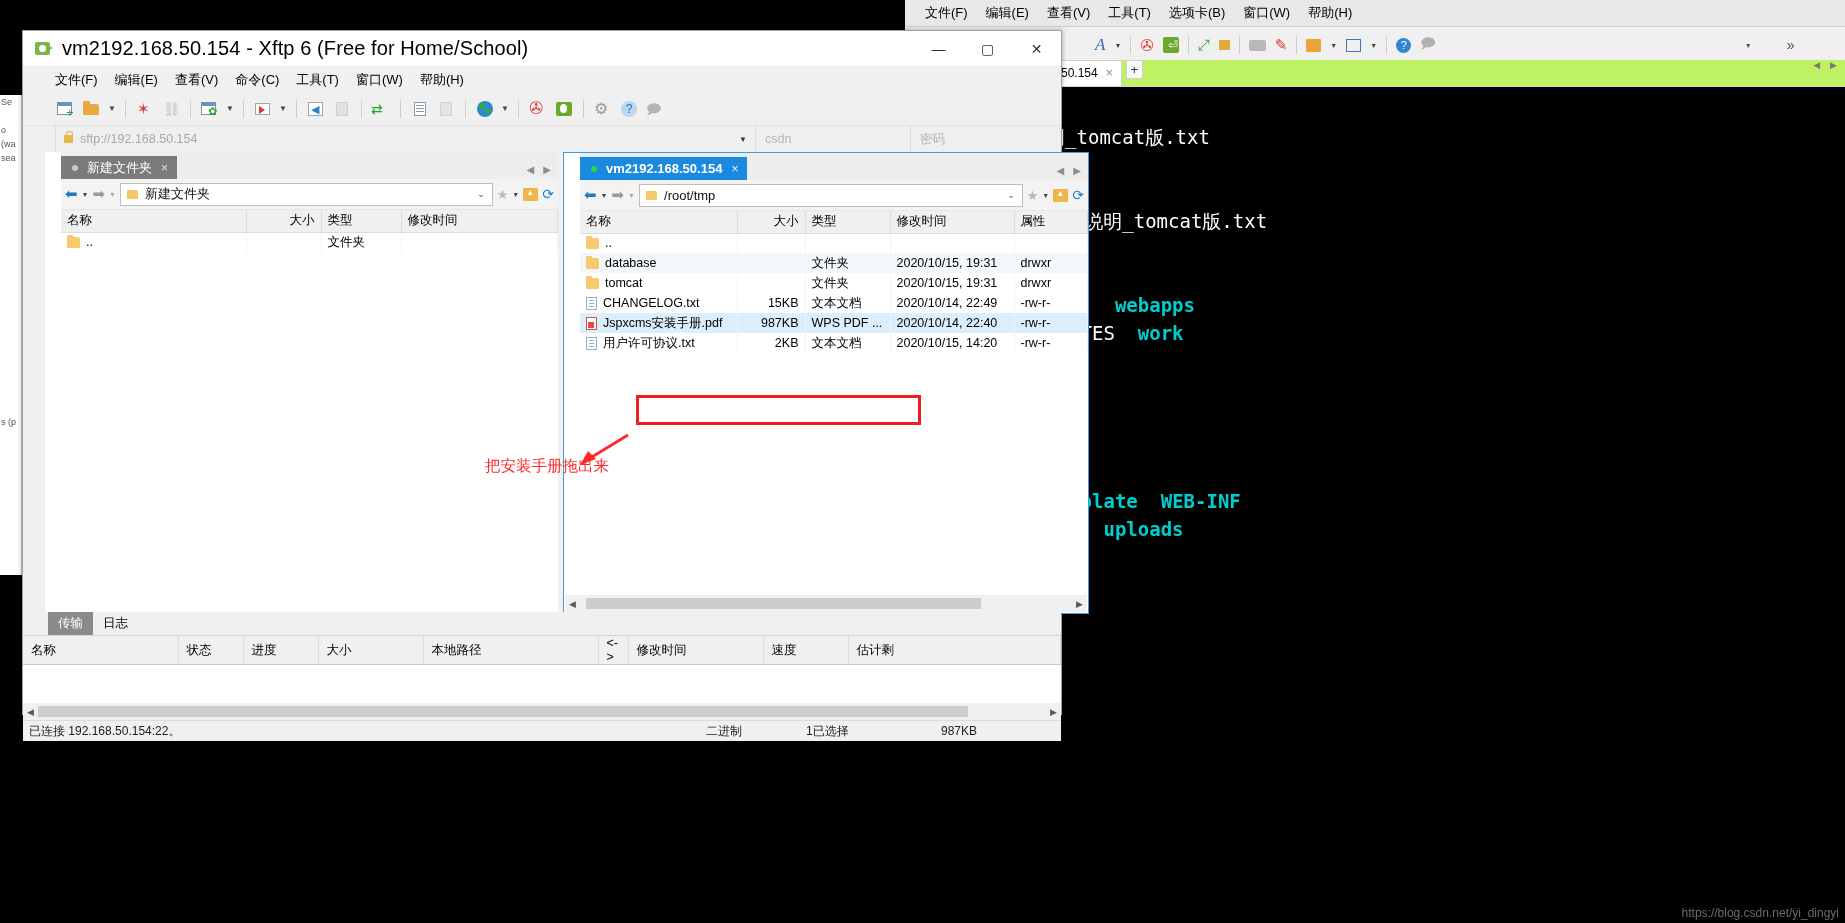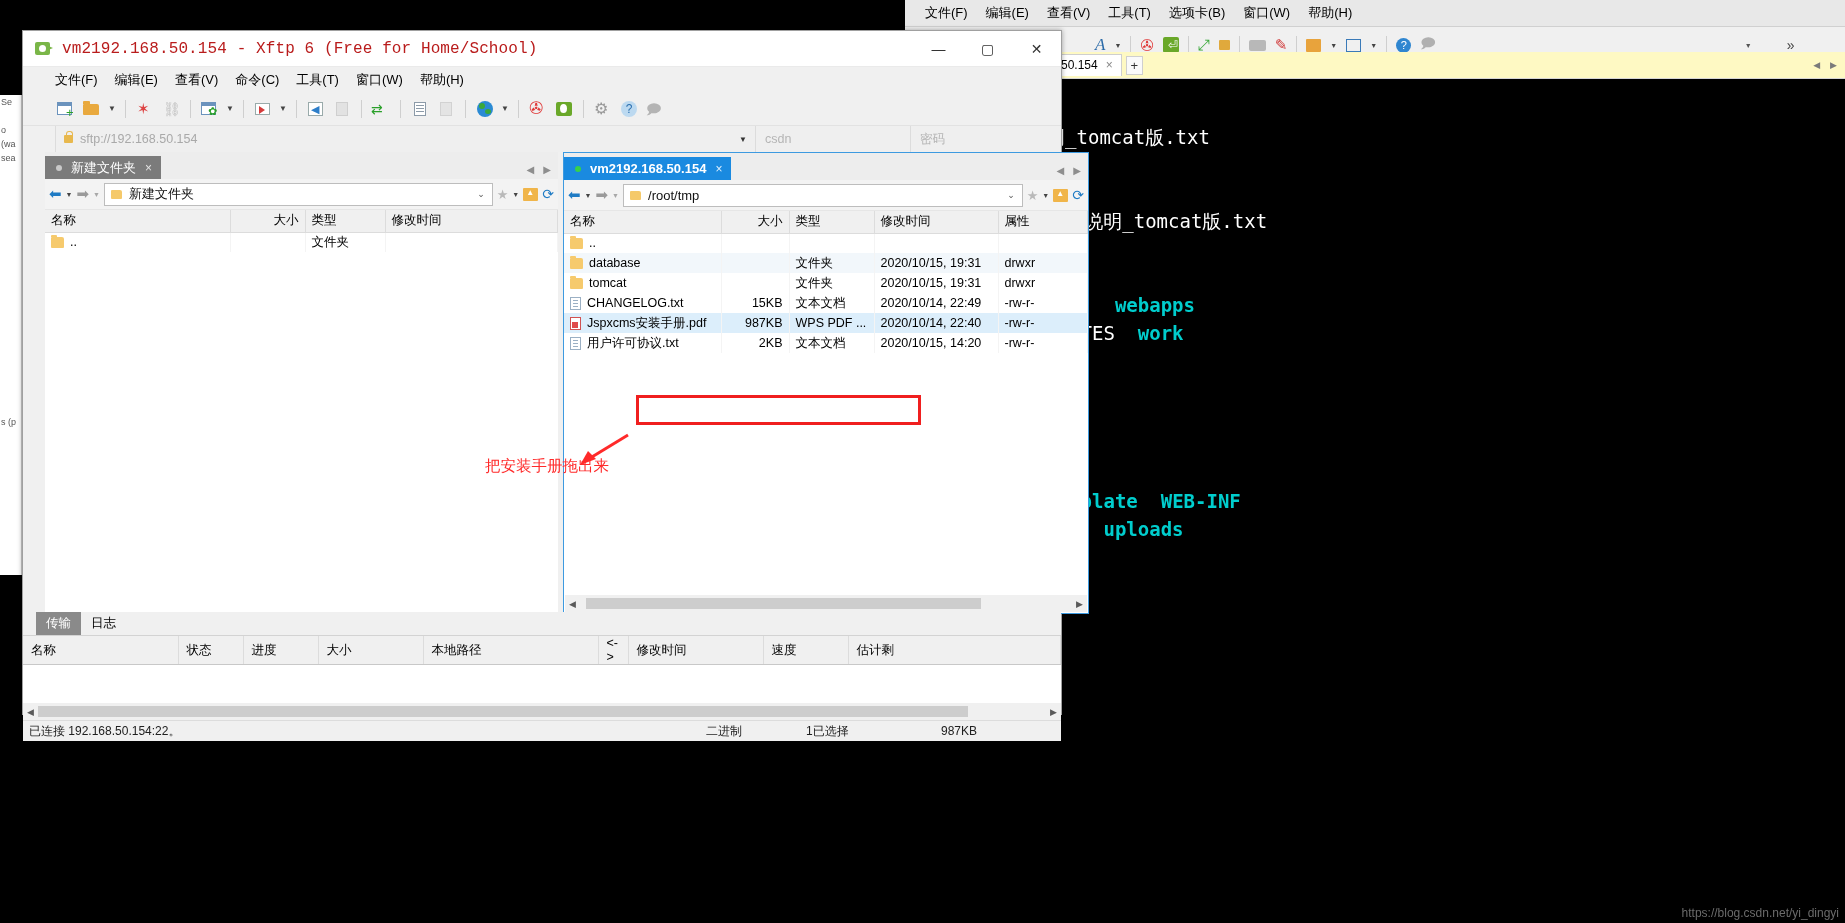--- a/index.html
+++ b/index.html
@@ -19,23 +19,23 @@
     background:#e8e8e8; border-bottom:1px solid #d0d0d0;
     display:flex; align-items:center; padding-left:20px; gap:18px;
     font-size:13px;
   }
   #xshell-toolbar {
     position:absolute; left:0; top:27px; width:940px; height:37px;
     background:#f0f0f0; border-bottom:1px solid #dcdcdc;
     display:flex; align-items:center; padding-left:190px; gap:9px;
   }
   #xshell-tabs {
-    position:absolute; left:0; top:52px; width:940px; height:27px;
-    background:#fef9c3; border-bottom:1px solid #d5d5d5;
-    display:flex; align-items:center; padding-left:145px; gap:4px; font-size:12px;
+    position:absolute; left:0; top:60px; width:940px; height:27px;
+    background:#bef264; border-bottom:1px solid #d5d5d5;
+    display:flex; padding-left:145px; gap:4px; font-size:12px;
   }
   .xsh-tab { background:#fff; border:1px solid #cfcfcf; border-bottom:none;
     padding:3px 8px 4px 10px; display:flex; align-items:center; gap:8px; font-size:12px; }
   .xsh-tab .x { color:#888; font-size:12px; }
   .xsh-newtab { width:17px; height:19px; border:1px solid #cfcfcf; background:#fafafa;
     display:flex; align-items:center; justify-content:center; font-size:13px; color:#333; }
   #term {
     position:absolute; left:0; top:91px; width:940px; height:832px;
     background:#000; color:#fff; font-family:"DejaVu Sans Mono","Liberation Mono",monospace;
     font-size:19px; line-height:28px; padding:4px 0 0 0; overflow:hidden; white-space:pre;
@@ -53,21 +53,21 @@
   #leftstrip div { padding:2px 1px; }
 
   
   #xftp {
     position:absolute; left:22px; top:30px; width:1040px; height:685px;
     background:#f0f0f0; border:1px solid #a0a0a0; box-shadow:0 0 5px rgba(0,0,0,.35);
   }
   #titlebar { height:36px; background:#fff; display:flex; align-items:center;
     border-bottom:1px solid #eaeaea; }
   #titlebar .app-ico { width:18px; height:16px; margin:0 9px 0 12px; position:relative; }
-  #title-text { font-size:16px; color:#b91c1c; letter-spacing:.1px;font-family:Liberation Mono, monospace; }
+  #title-text { font-size:20px; color:#000000; letter-spacing:.1px; }
   #winbtns { margin-left:auto; display:flex; height:36px; }
   #winbtns > div { width:49px; height:36px; display:flex; align-items:center;
     justify-content:center; font-size:14px; color:#333; }
 
   #menubar { height:26px; background:#f0f0f0; display:flex; align-items:center;
     padding-left:32px; gap:17px; font-size:13px; }
 
   #toolbar { height:33px; background:#f0f0f0; display:flex; align-items:center;
     padding-left:32px; gap:4px; border-bottom:1px solid #e2e2e2; }
   .tb-ico { width:22px; height:22px; position:relative; display:inline-block; }
@@ -83,21 +83,21 @@
     border:1.5px solid #e8b84d; border-bottom:none; border-radius:3px 3px 0 0; }
   #addr-url { color:#a9a9a9; font-size:12.5px; }
   #addr-caret { position:absolute; right:8px; font-size:8px; color:#333; }
   #user-field { flex:0 0 155px; background:#efefef; border-left:1px solid #dcdcdc;
     display:flex; align-items:center; padding-left:9px; color:#b5b5b5; font-size:12.5px; }
   #pass-field { flex:1; background:#efefef; border-left:1px solid #dcdcdc;
     display:flex; align-items:center; padding-left:9px; color:#b5b5b5; font-size:12.5px; }
 
   
   #panes { position:absolute; left:0; top:121px; right:0; height:462px; background:#f0f0f0; }
-  .pane { position:absolute; top:0; height:462px; background:#fff; }
+  .pane { position:absolute; top:0; height:462px; background:#fff;padding-left:16px; }
   #pane-left  { left:22px;  width:513px; }
   #pane-right { left:540px; width:526px; border:1px solid #3d9ae0; }
 
   .pane-tabrow { height:27px; background:#ededed; display:flex; align-items:flex-end;
     position:relative; }
   .ptab { height:23px; display:flex; align-items:center; gap:9px; padding:0 9px 0 11px;
     font-size:13px; }
   .ptab .dot { width:6px; height:6px; border-radius:50%; }
   .ptab .xc { font-size:12px; }
   .ptab-inactive { background:#7b7b7b; color:#fff; }
@@ -158,21 +158,21 @@
 
   
   #annot-box { position:absolute; left:613px; top:364px; width:285px; height:30px;
     border:3px solid #f01f1f; pointer-events:none; }
   #annot-text { position:absolute; left:462px; top:425px; color:#ff2a2a; font-size:15.5px;
     white-space:nowrap; }
   #annot-arrow { position:absolute; left:555px; top:398px; width:62px; height:38px; }
 
   
   #bottom { position:absolute; left:0; bottom:0; width:100%; height:102px; background:#f0f0f0; }
-  #bt-tabs { height:24px; display:flex; align-items:center; padding-left:13px; gap:0;
+  #bt-tabs { height:24px; display:flex; align-items:center; padding-left:25px; gap:0;
     border-bottom:1px solid #d3d3d3; }
   #bt-tabs .t { padding:3px 10px; font-size:12.5px; }
   #bt-tabs .t.on { background:#8a8a8a; color:#fff; }
   table.xl { width:100%; border-collapse:collapse; table-layout:fixed; font-size:12.5px; }
   table.xl th { background:#f0f0f0; font-weight:normal; text-align:left; height:23px;
     border-right:1px solid #dcdcdc; border-bottom:1px solid #c8c8c8; padding:0 8px; font-size:12.5px; }
   #bt-body { height:38px; background:#fff; }
   #bt-scroll { height:17px; background:#f0f0f0; display:flex; align-items:center; }
   #bt-scroll .ar { width:15px; text-align:center; font-size:9px; color:#5a5a5a; }
   #bt-scroll .trough { flex:1; position:relative; height:15px; }

